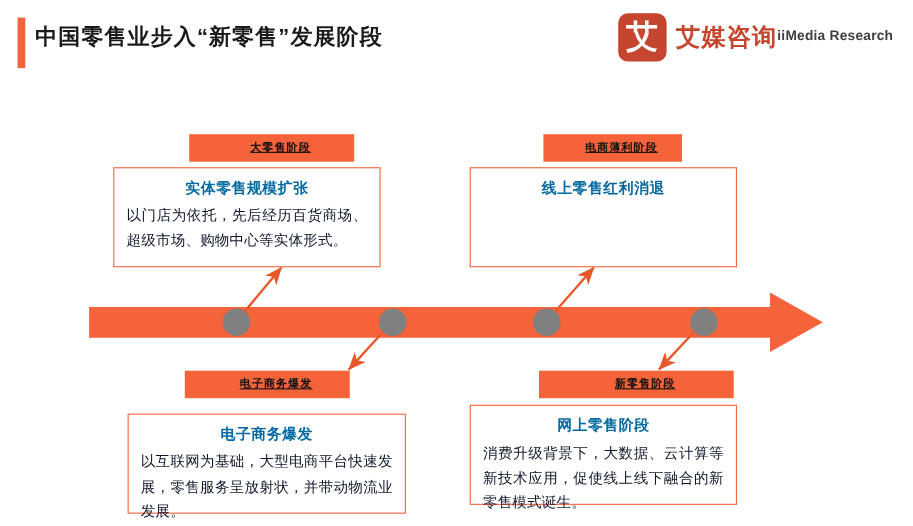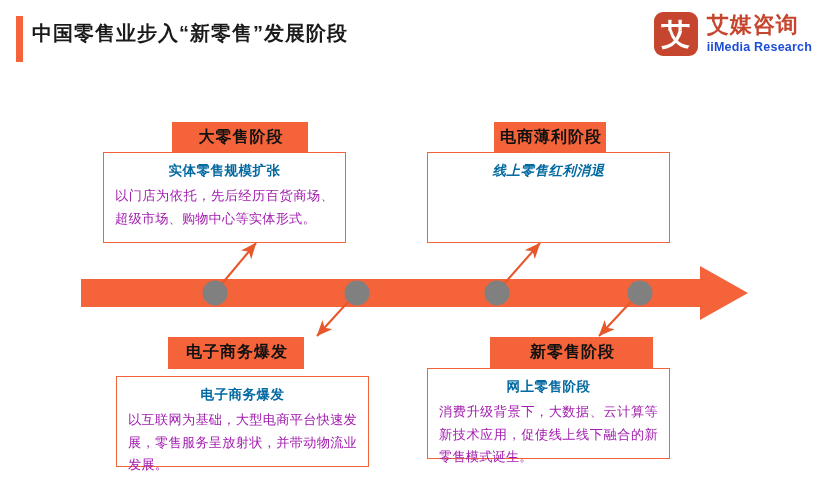--- a/index.html
+++ b/index.html
@@ -26,62 +26,63 @@
     position:absolute;right:18px;top:12px;
     display:flex;align-items:center;gap:9px;
   }
   .logo-mark{
     width:44px;height:44px;border-radius:9px;
     background:#C6452E;
     display:flex;align-items:center;justify-content:center;
     color:#ffffff;font-size:29px;font-weight:bold;
     line-height:1;
   }
-  .logo-text{display:flex;flex-direction:column;justify-content:center;}
+  .logo-text{display:flex;flex-direction:row;justify-content:center;}
   .logo-cn{
     font-size:22px;font-weight:bold;color:#C6452E;letter-spacing:1px;
     line-height:1.1;
   }
   .logo-en{
-    font-size:12.5px;font-weight:bold;color:#1d4ed8;letter-spacing:0.2px;
+    font-size:12.5px;font-weight:bold;color:#404040;letter-spacing:0.2px;
     line-height:1.2;margin-top:3px;
   }
 
   
   .tl-svg{position:absolute;left:0;top:0;width:830px;height:478px;pointer-events:none;}
 
   
   .badge{
     position:absolute;
     background:#F4633A;color:#111111;
-    font-size:16px;font-weight:bold;
+    font-size:10px;font-weight:bold;
     letter-spacing:1px;
     text-align:center;
-    padding:5px 0 6px 2px;
+    padding:5px 0 6px 16px;
     white-space:nowrap;
+    text-decoration:underline;
   }
 
   
   .card{
     position:absolute;
     border:1.6px solid #F4633A;
     background:#ffffff;
     box-sizing:border-box;
     padding:9px 11px 10px 11px;
   }
   .card-sub{
     text-align:center;
     color:#0369a1;
     font-size:13.5px;
     font-weight:bold;
     letter-spacing:0.5px;
     margin-bottom:5px;
   }
   .card-body{
-    color:#a21caf;
+    color:#0f172a;
     font-size:13.2px;
     line-height:1.72;
     letter-spacing:0.2px;
     text-align:justify;
   }
 </style>
 </head>
 <body>
 
 <div id="canvas">
@@ -117,21 +118,21 @@
     <circle cx="640" cy="293" r="12.5" fill="#808080"></circle>
   </svg>
 
   <div class="badge" style="left:172px;top:122px;width:134px;">大零售阶段</div>
   <div class="card" style="left:103px;top:152px;width:243px;height:91px;">
     <div class="card-sub">实体零售规模扩张</div>
     <div class="card-body">以门店为依托，先后经历百货商场、超级市场、购物中心等实体形式。</div>
   </div>
 
   <div class="badge" style="left:494px;top:122px;width:110px;">电商薄利阶段</div>
-  <div class="card" style="left:427px;top:152px;width:243px;height:91px;font-style:italic;">
+  <div class="card" style="left:427px;top:152px;width:243px;height:91px;">
     <div class="card-sub">线上零售红利消退</div>
   </div>
 
   <div class="badge" style="left:168px;top:337px;width:134px;">电子商务爆发</div>
   <div class="card" style="left:116px;top:376px;width:253px;height:91px;">
     <div class="card-sub">电子商务爆发</div>
     <div class="card-body">以互联网为基础，大型电商平台快速发展，零售服务呈放射状，并带动物流业发展。</div>
   </div>
 
   <div class="badge" style="left:490px;top:337px;width:161px;">新零售阶段</div>

